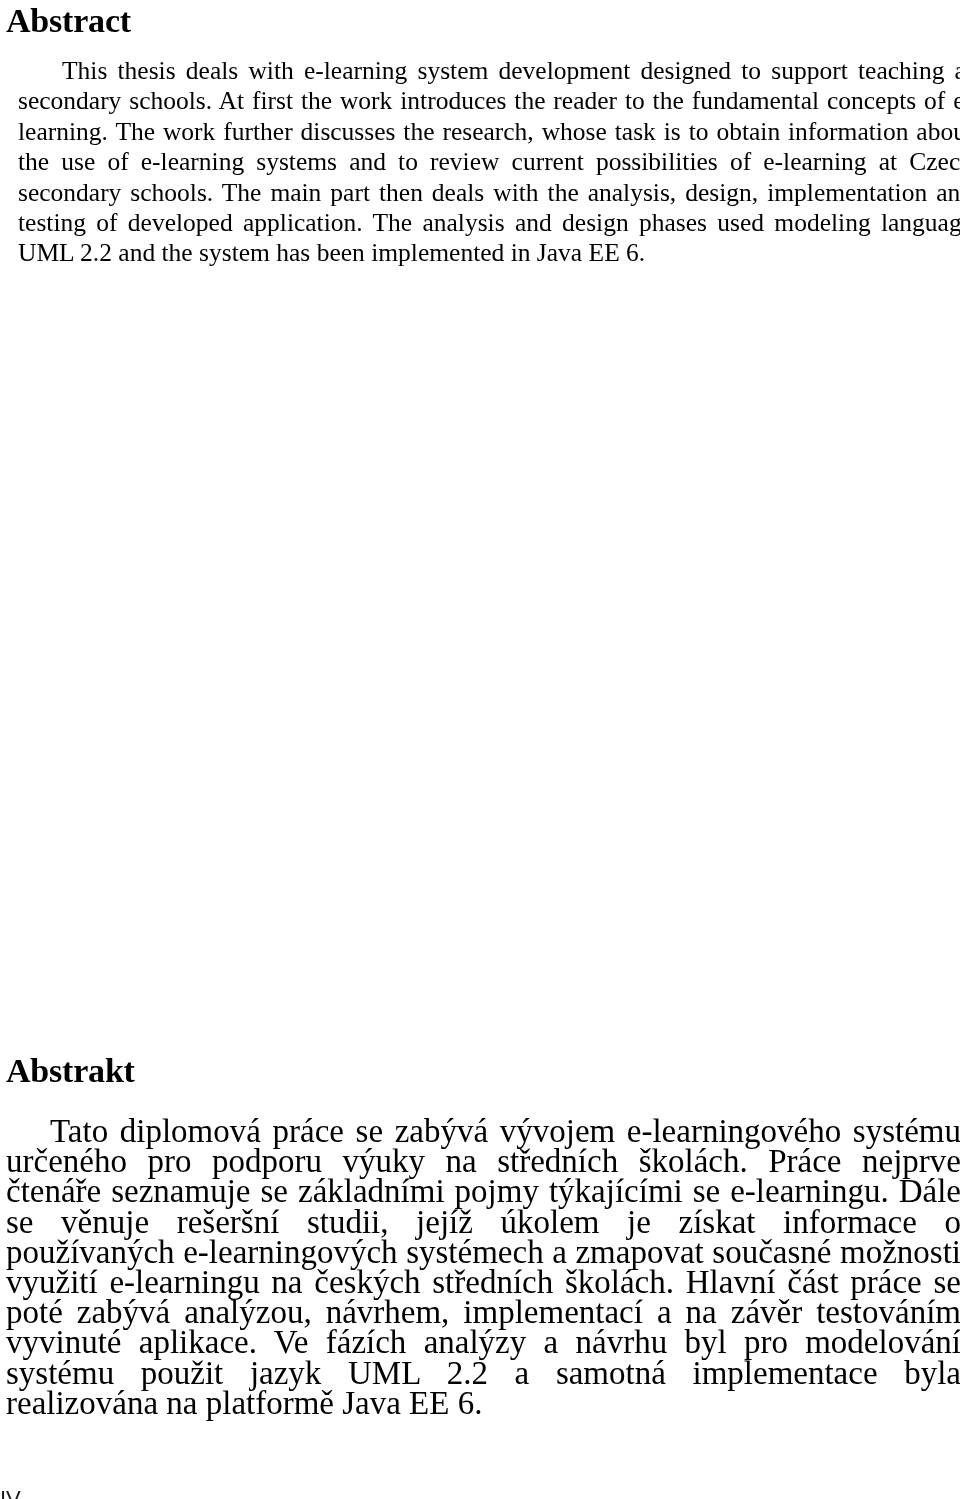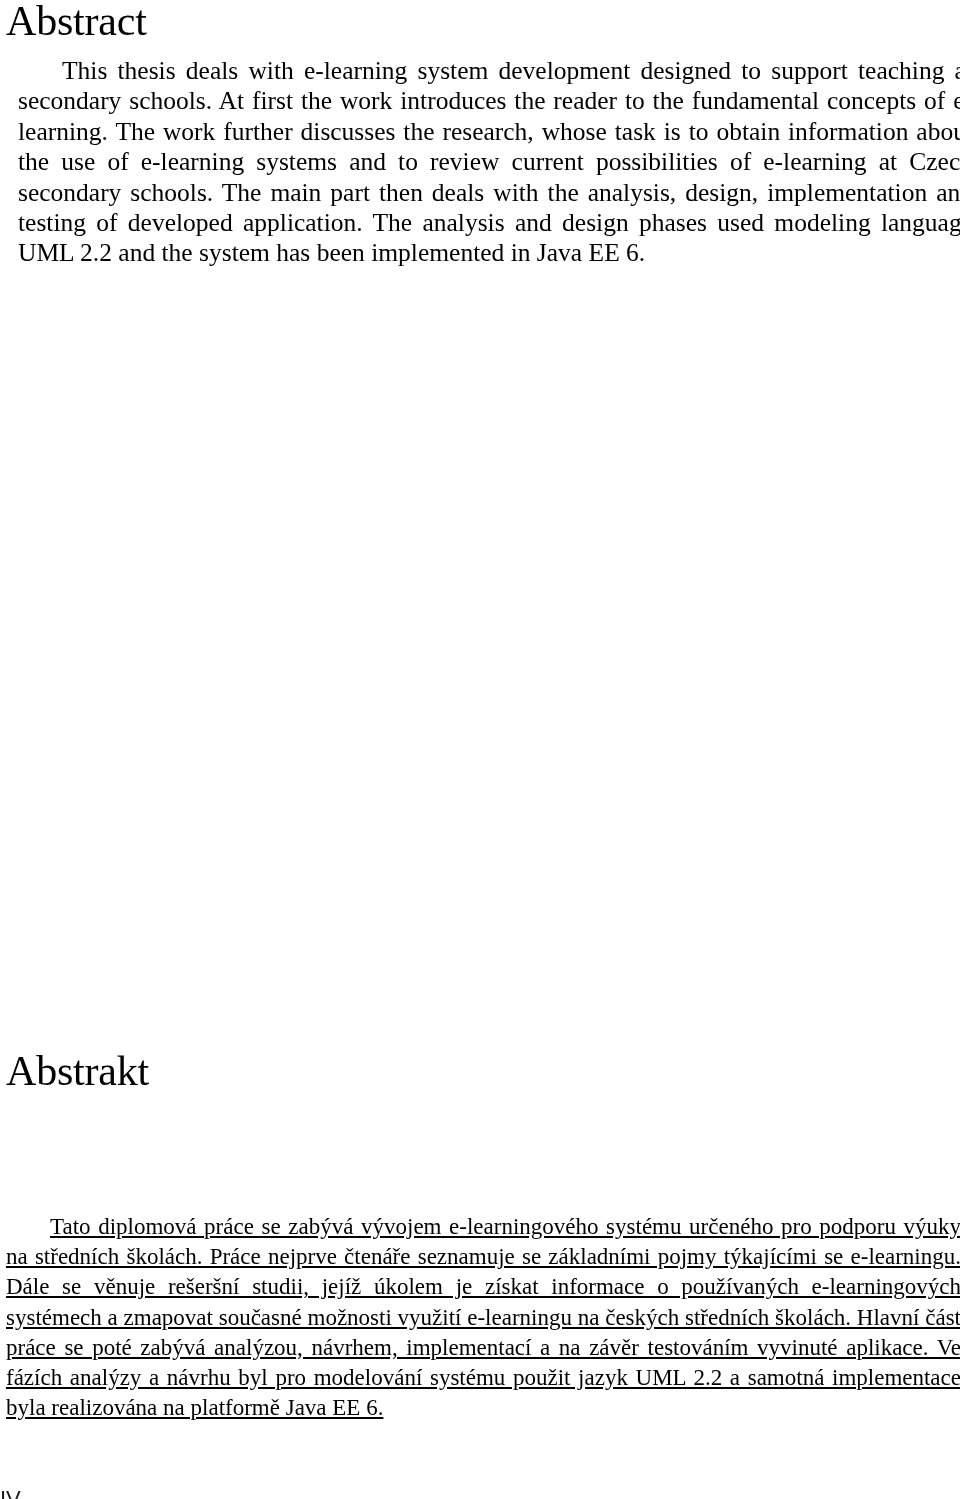--- a/index.html
+++ b/index.html
@@ -28,22 +28,22 @@
 
   .content {
     position: absolute;
     left: 3px;
     top: 0;
     width: 955px;
   }
 
   .section-heading {
     font-family: "Liberation Serif", "DejaVu Serif", serif;
-    font-weight: normal;
-    font-size: 42px;
+    font-weight: bold;
+    font-size: 34px;
     line-height: 38px;
     letter-spacing: -0.2px;
     margin: 0;
     padding: 0;
   }
 
   #abstract-en-heading {
     position: absolute;
     left: 3px;
     top: 2px;
@@ -65,30 +65,29 @@
 
   #abstract-cs-heading {
     position: absolute;
     left: 3px;
     top: 1052px;
   }
 
   #abstract-cs-body {
     position: absolute;
     left: 3px;
-    top: 1212px;
+    top: 1116px;
     width: 955px;
-    font-size: 23px;
+    font-size: 33px;
     line-height: 30.2px;
     text-align: justify;
     text-justify: inter-word;
     text-indent: 44px;
     margin: 0;
     hyphens: none;
-    text-decoration: underline;
   }
 
   #page-number {
     position: absolute;
     left: 0;
     top: 1486px;
     width: 960px;
     text-align: left;
     font-family: "Liberation Sans", "DejaVu Sans", sans-serif;
     font-size: 22px;

